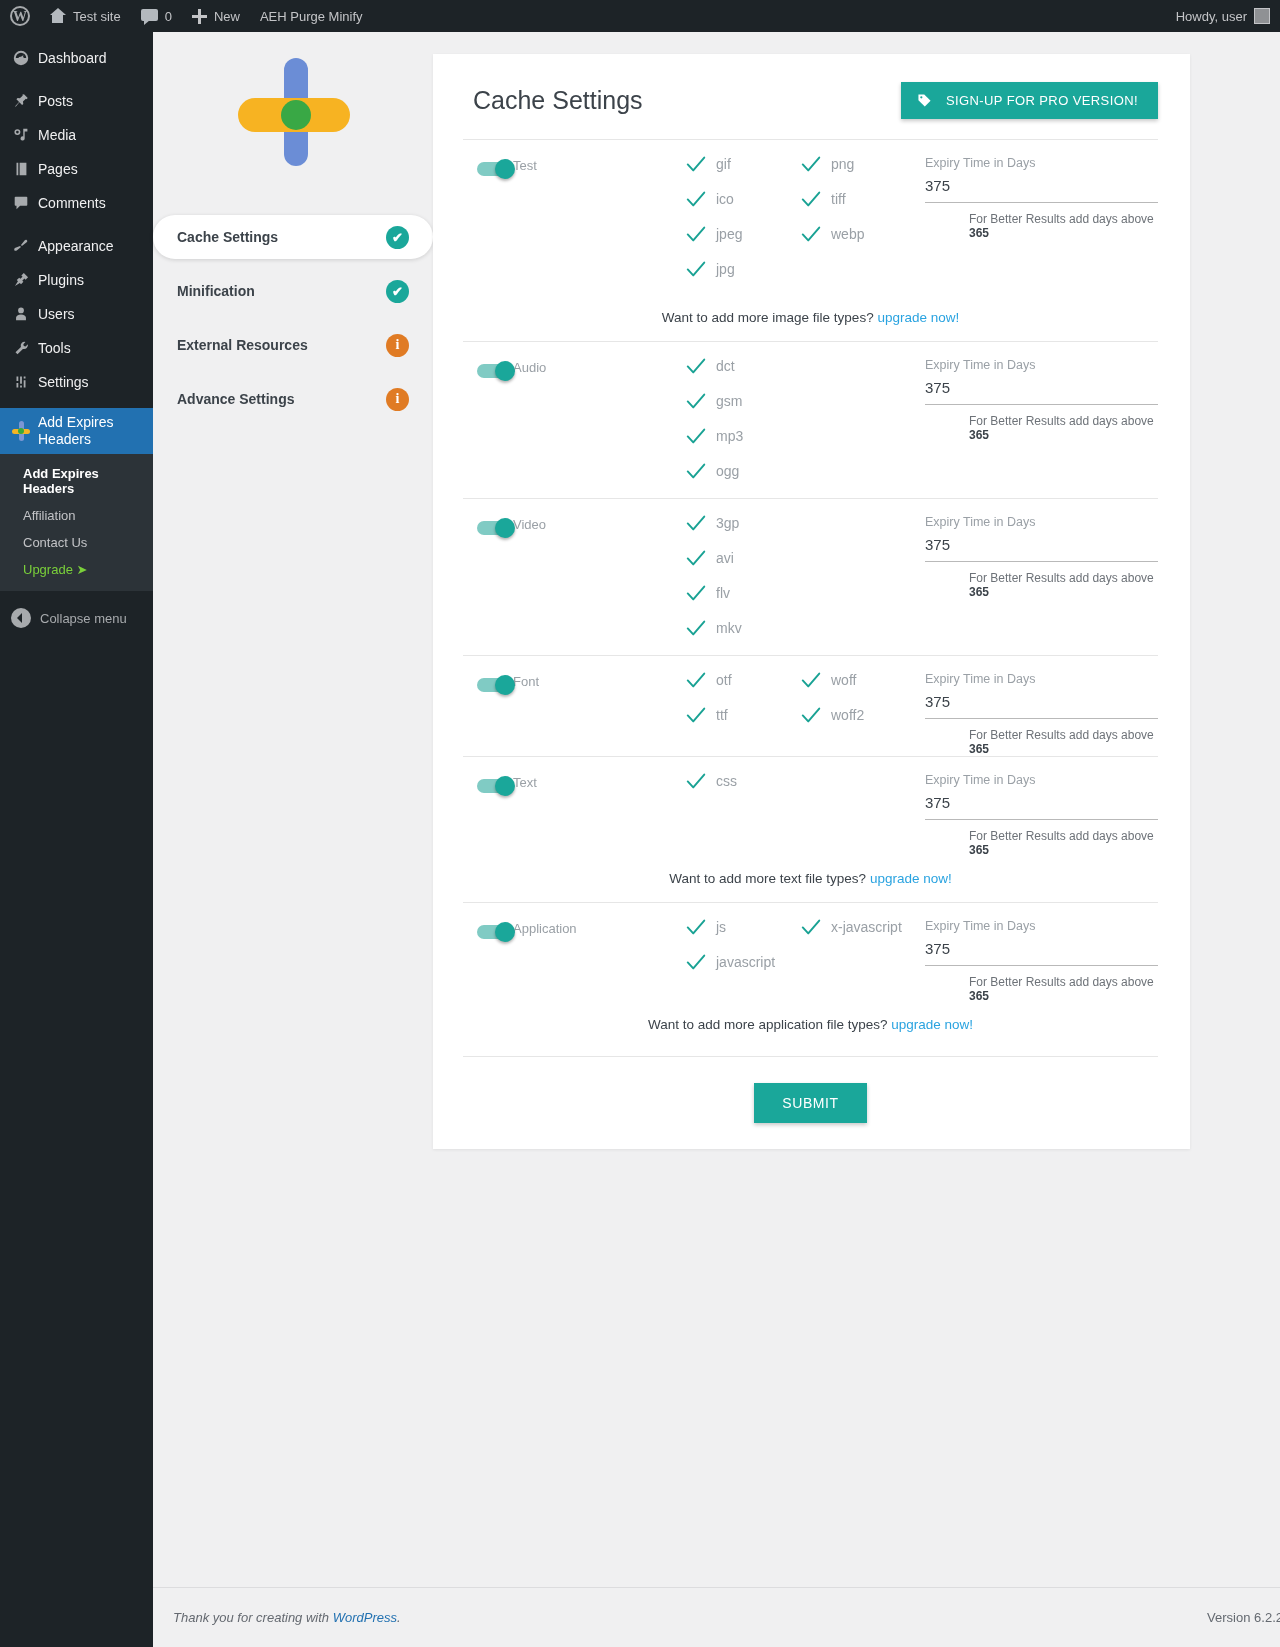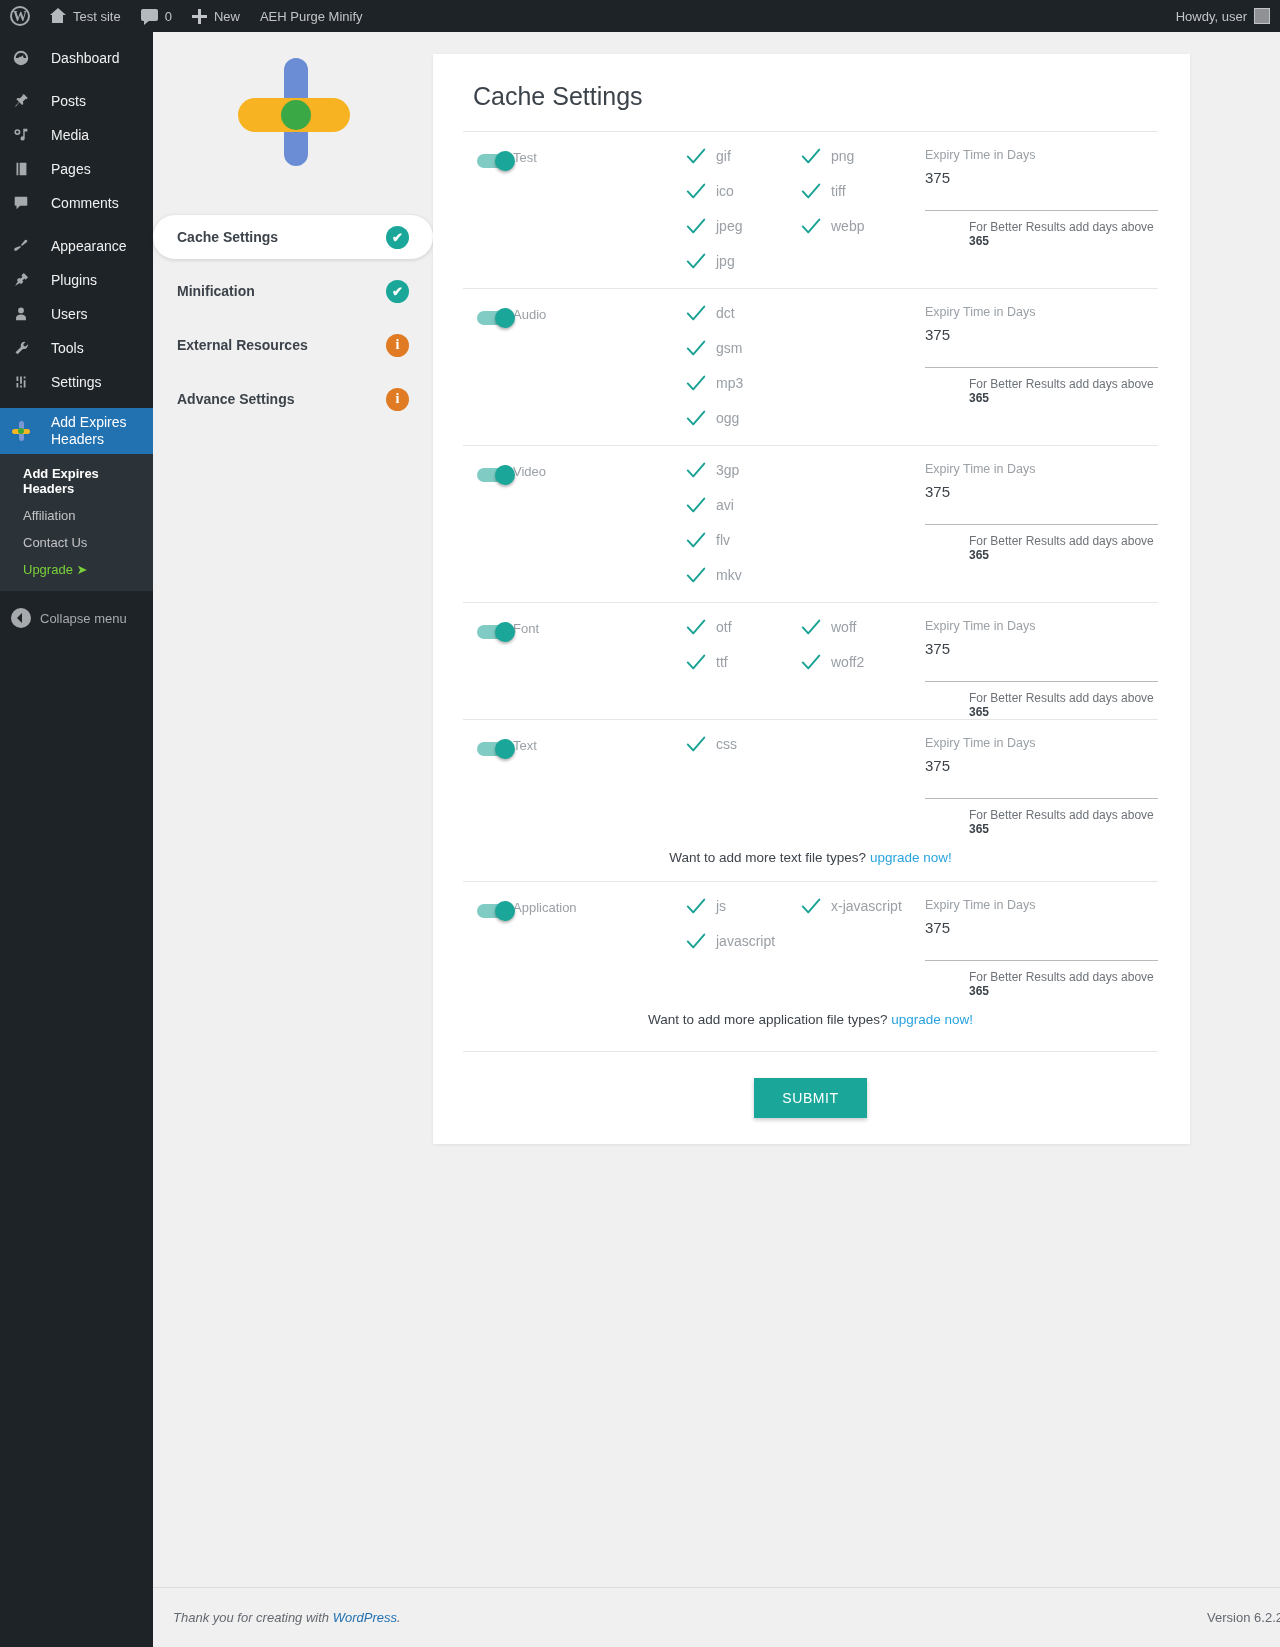--- a/index.html
+++ b/index.html
@@ -62,21 +62,21 @@
   .avatar-sq { width:16px; height:16px; background:#8f9194; display:inline-block; border:1px solid #c3c4c7;}
 
   
   #wpmenu {
     position: absolute; top: 32px; left: 0;
     width: 153px; height: 1615px;
     background: #1d2327;
     font-size: 14px;
   }
   .menu-li {
-    display: flex; align-items: center; gap: 20px;
+    display: flex; align-items: center; gap: 7px;
     height: 34px; padding-left: 11px;
     color: #f0f0f1;
     position: relative;
   }
   .menu-li .mlabel { line-height: 1.2; }
   .menu-sep { height: 9px; }
   .mi {
     width: 20px; height: 20px; flex: none;
     display: flex; align-items: center; justify-content: center;
     color: #a7aaad; font-size: 15px; line-height: 1;
@@ -215,21 +215,21 @@
   }
   .check {
     width: 20px; height: 20px; flex: none; position: relative; margin-top: -3px;
   }
   .check svg { display:block; }
   .expiry { flex: 1; padding-left: 10px; }
   .expiry-label { font-size: 12.5px; color: #9aa0a6; margin-bottom: 7px; }
   .expiry-val {
     font-size: 15px; color: #3c434a;
     border: none; border-bottom: 1px solid #b9b9b9;
-    width: 100%; padding: 0 0 24px 0;
+    width: 100%; padding: 0 0 8px 0;
     background: transparent; outline: none;
     font-family: "Liberation Sans", sans-serif;
   }
   .expiry-help { font-size: 12px; color: #6d7278; margin-top: 9px; margin-left: 44px; }
   .expiry-help b { color: #3c434a; }
   .upsell {
     text-align: center; font-size: 13.5px; color: #3c434a;
     padding: 14px 0 16px 0;
   }
   .upsell a { color: #2aa3e0; text-decoration: none; }
@@ -428,20 +428,29 @@
         <div class="pnav-item">
           <span>Advance Settings</span>
           <span class="badge info">i</span>
         </div>
       </div>
     </div>
 
     <div id="card">
       <div class="card-head">
         <div class="card-title">Cache Settings</div>
+        <button class="pro-btn">
+          <span class="tag-ico">
+            <svg width="15" height="15" viewBox="0 0 16 16">
+                <path d="M1.5 1.5h6.2l6.8 6.8-6.2 6.2L1.5 7.7z" fill="#ffffff"></path>
+                <circle cx="4.6" cy="4.6" r="1.2" fill="#1aa79a"></circle>
+              </svg>
+          </span>
+          <span>SIGN-UP FOR PRO VERSION!</span>
+        </button>
       </div>
 
       <div id="sections">
           <div class="section">
             <div class="srow">
               <div class="toggle-wrap">
                 <div class="toggle">
                   <div class="knob"></div>
                 </div>
               </div>
@@ -503,20 +512,21 @@
                       <svg width="22" height="22" viewBox="0 0 24 24">
                         <path d="M3 12.5 9 19 21 5" fill="none" stroke="#19a294" stroke-width="2.1" stroke-linecap="round" stroke-linejoin="round"></path>
                       </svg>
                     </span>
                     <span>webp</span>
                   </div>
                 </div>
               </div>
               <div class="expiry"><div class="expiry-label">Expiry Time in Days</div><input class="expiry-val" type="text" value="375" style=""><div class="expiry-help"><span>For Better Results add days above </span><b>365</b></div></div>
             </div>
+            <div class="upsell"><span>Want to add more image file types? </span><a href="#">upgrade now!</a></div>
           </div>
           <div class="section">
             <div class="srow">
               <div class="toggle-wrap">
                 <div class="toggle">
                   <div class="knob"></div>
                 </div>
               </div>
               <div class="sec-label">Audio</div>
               <div class="types">

